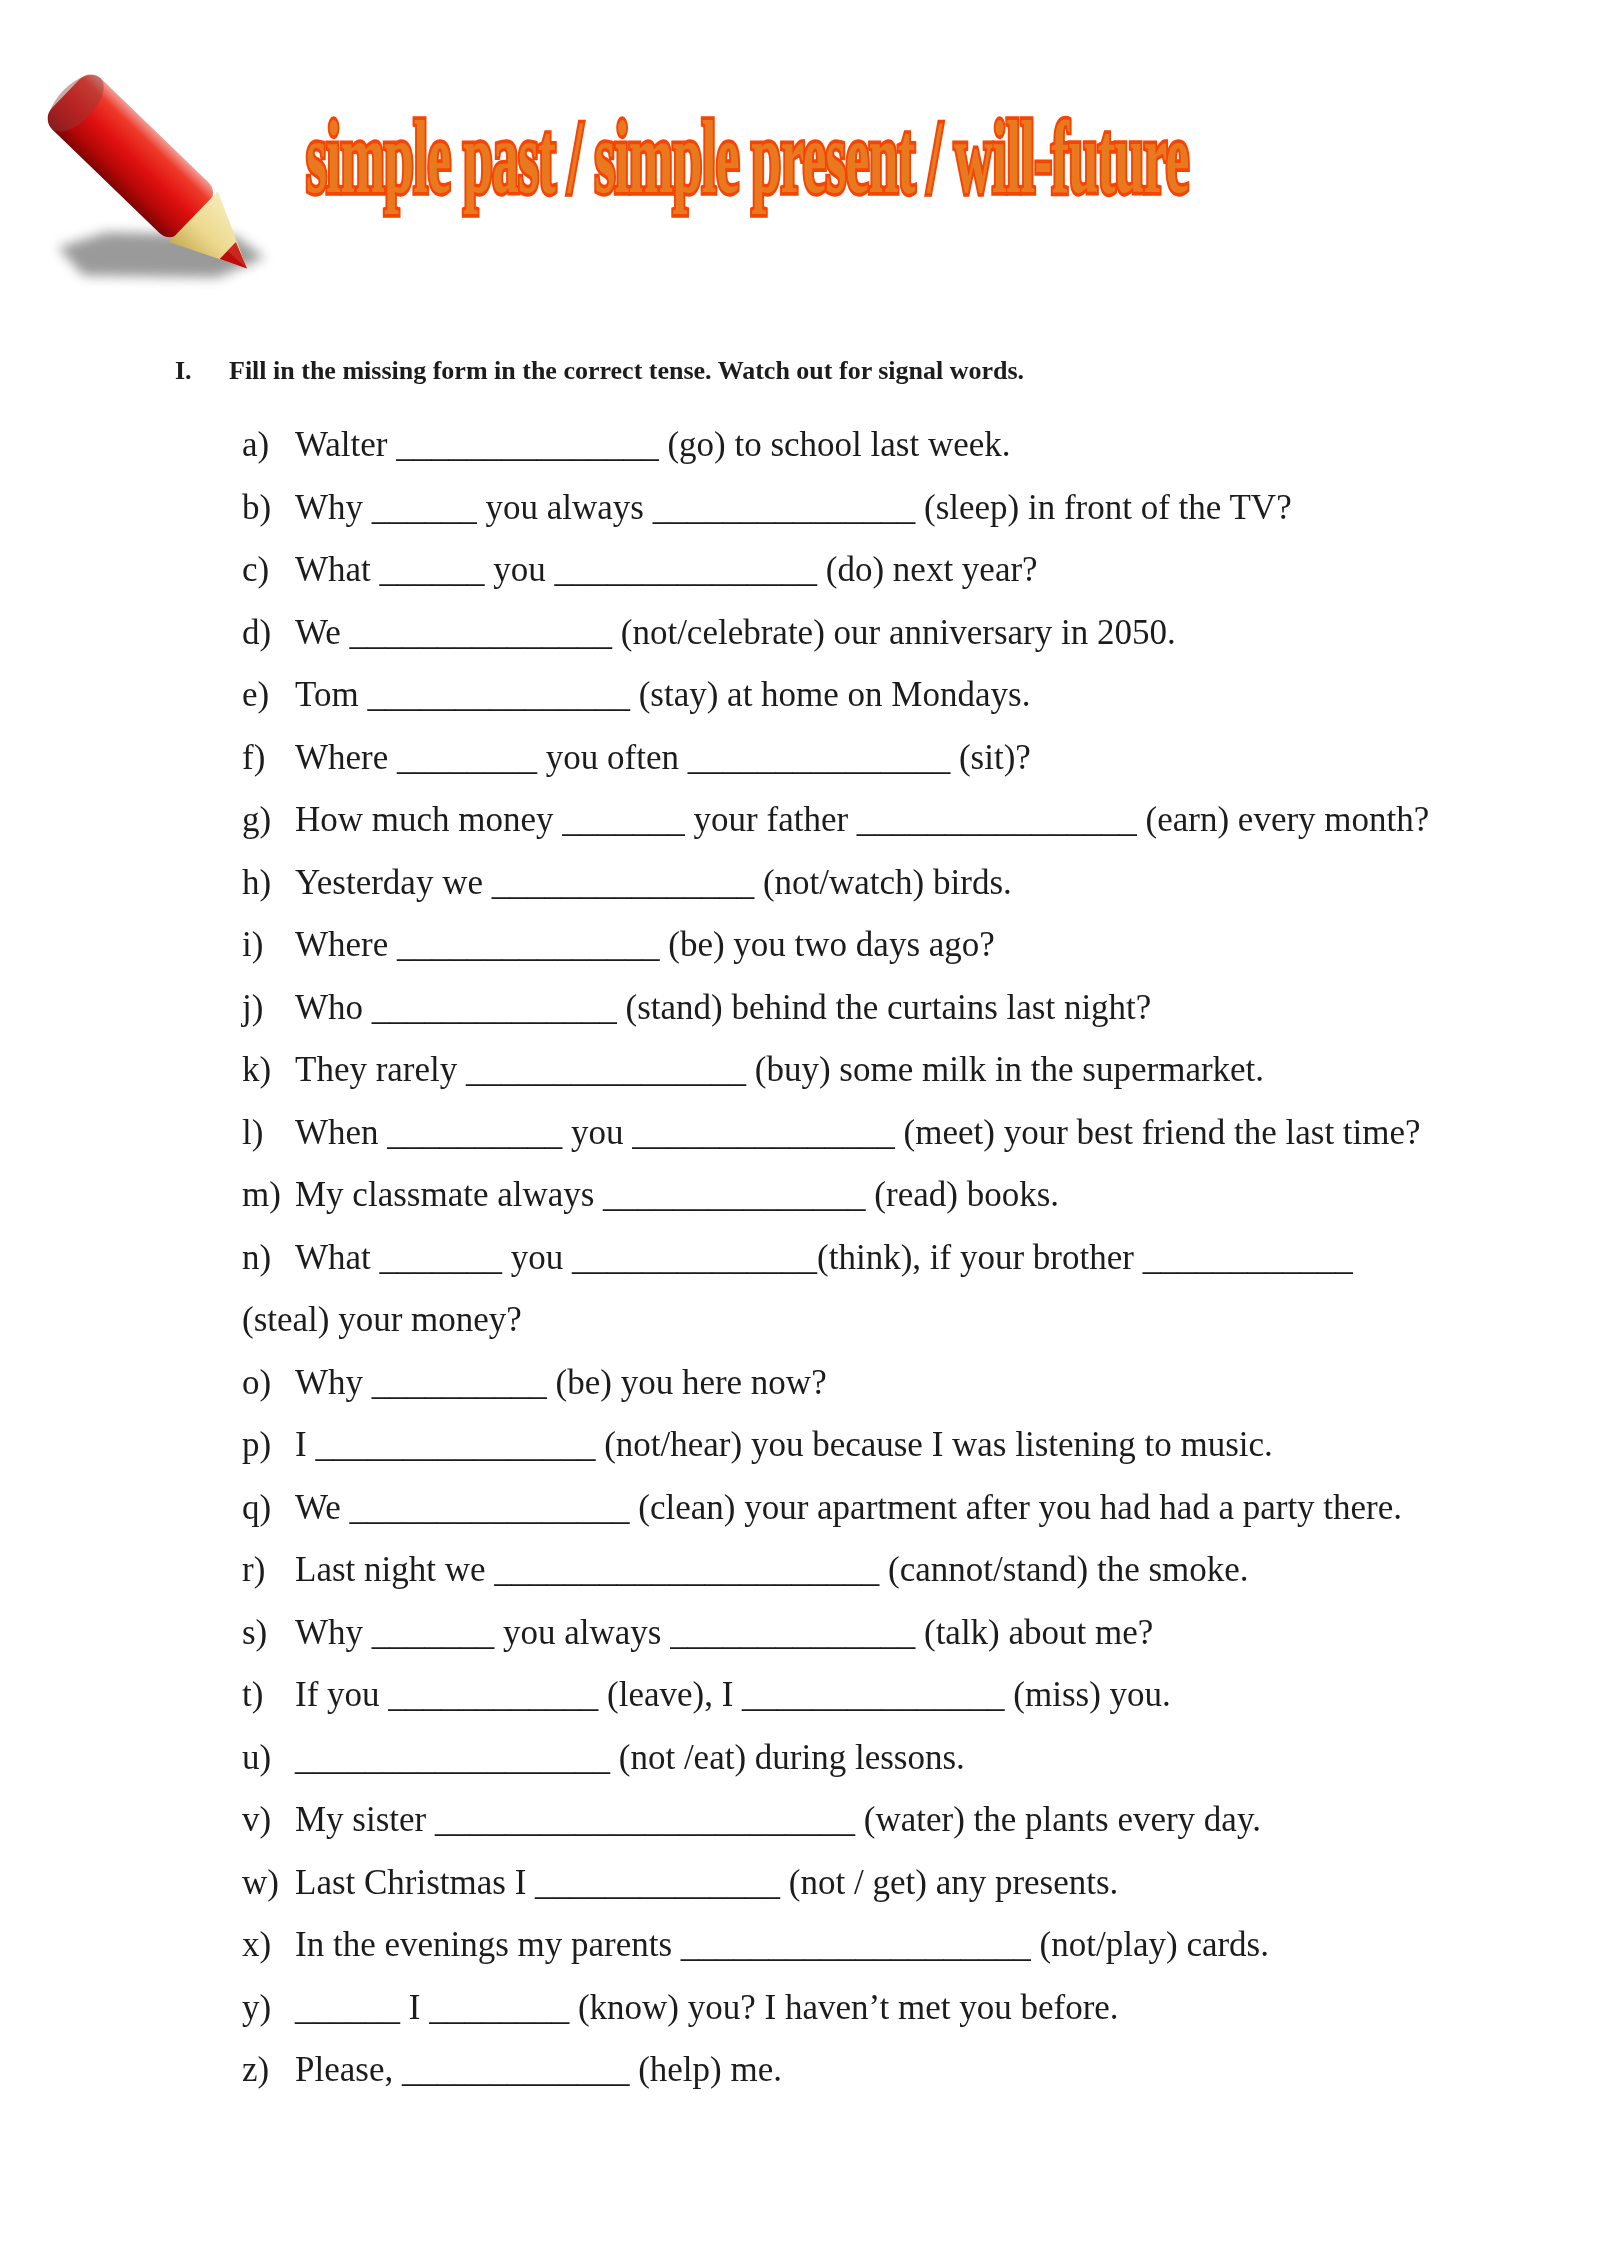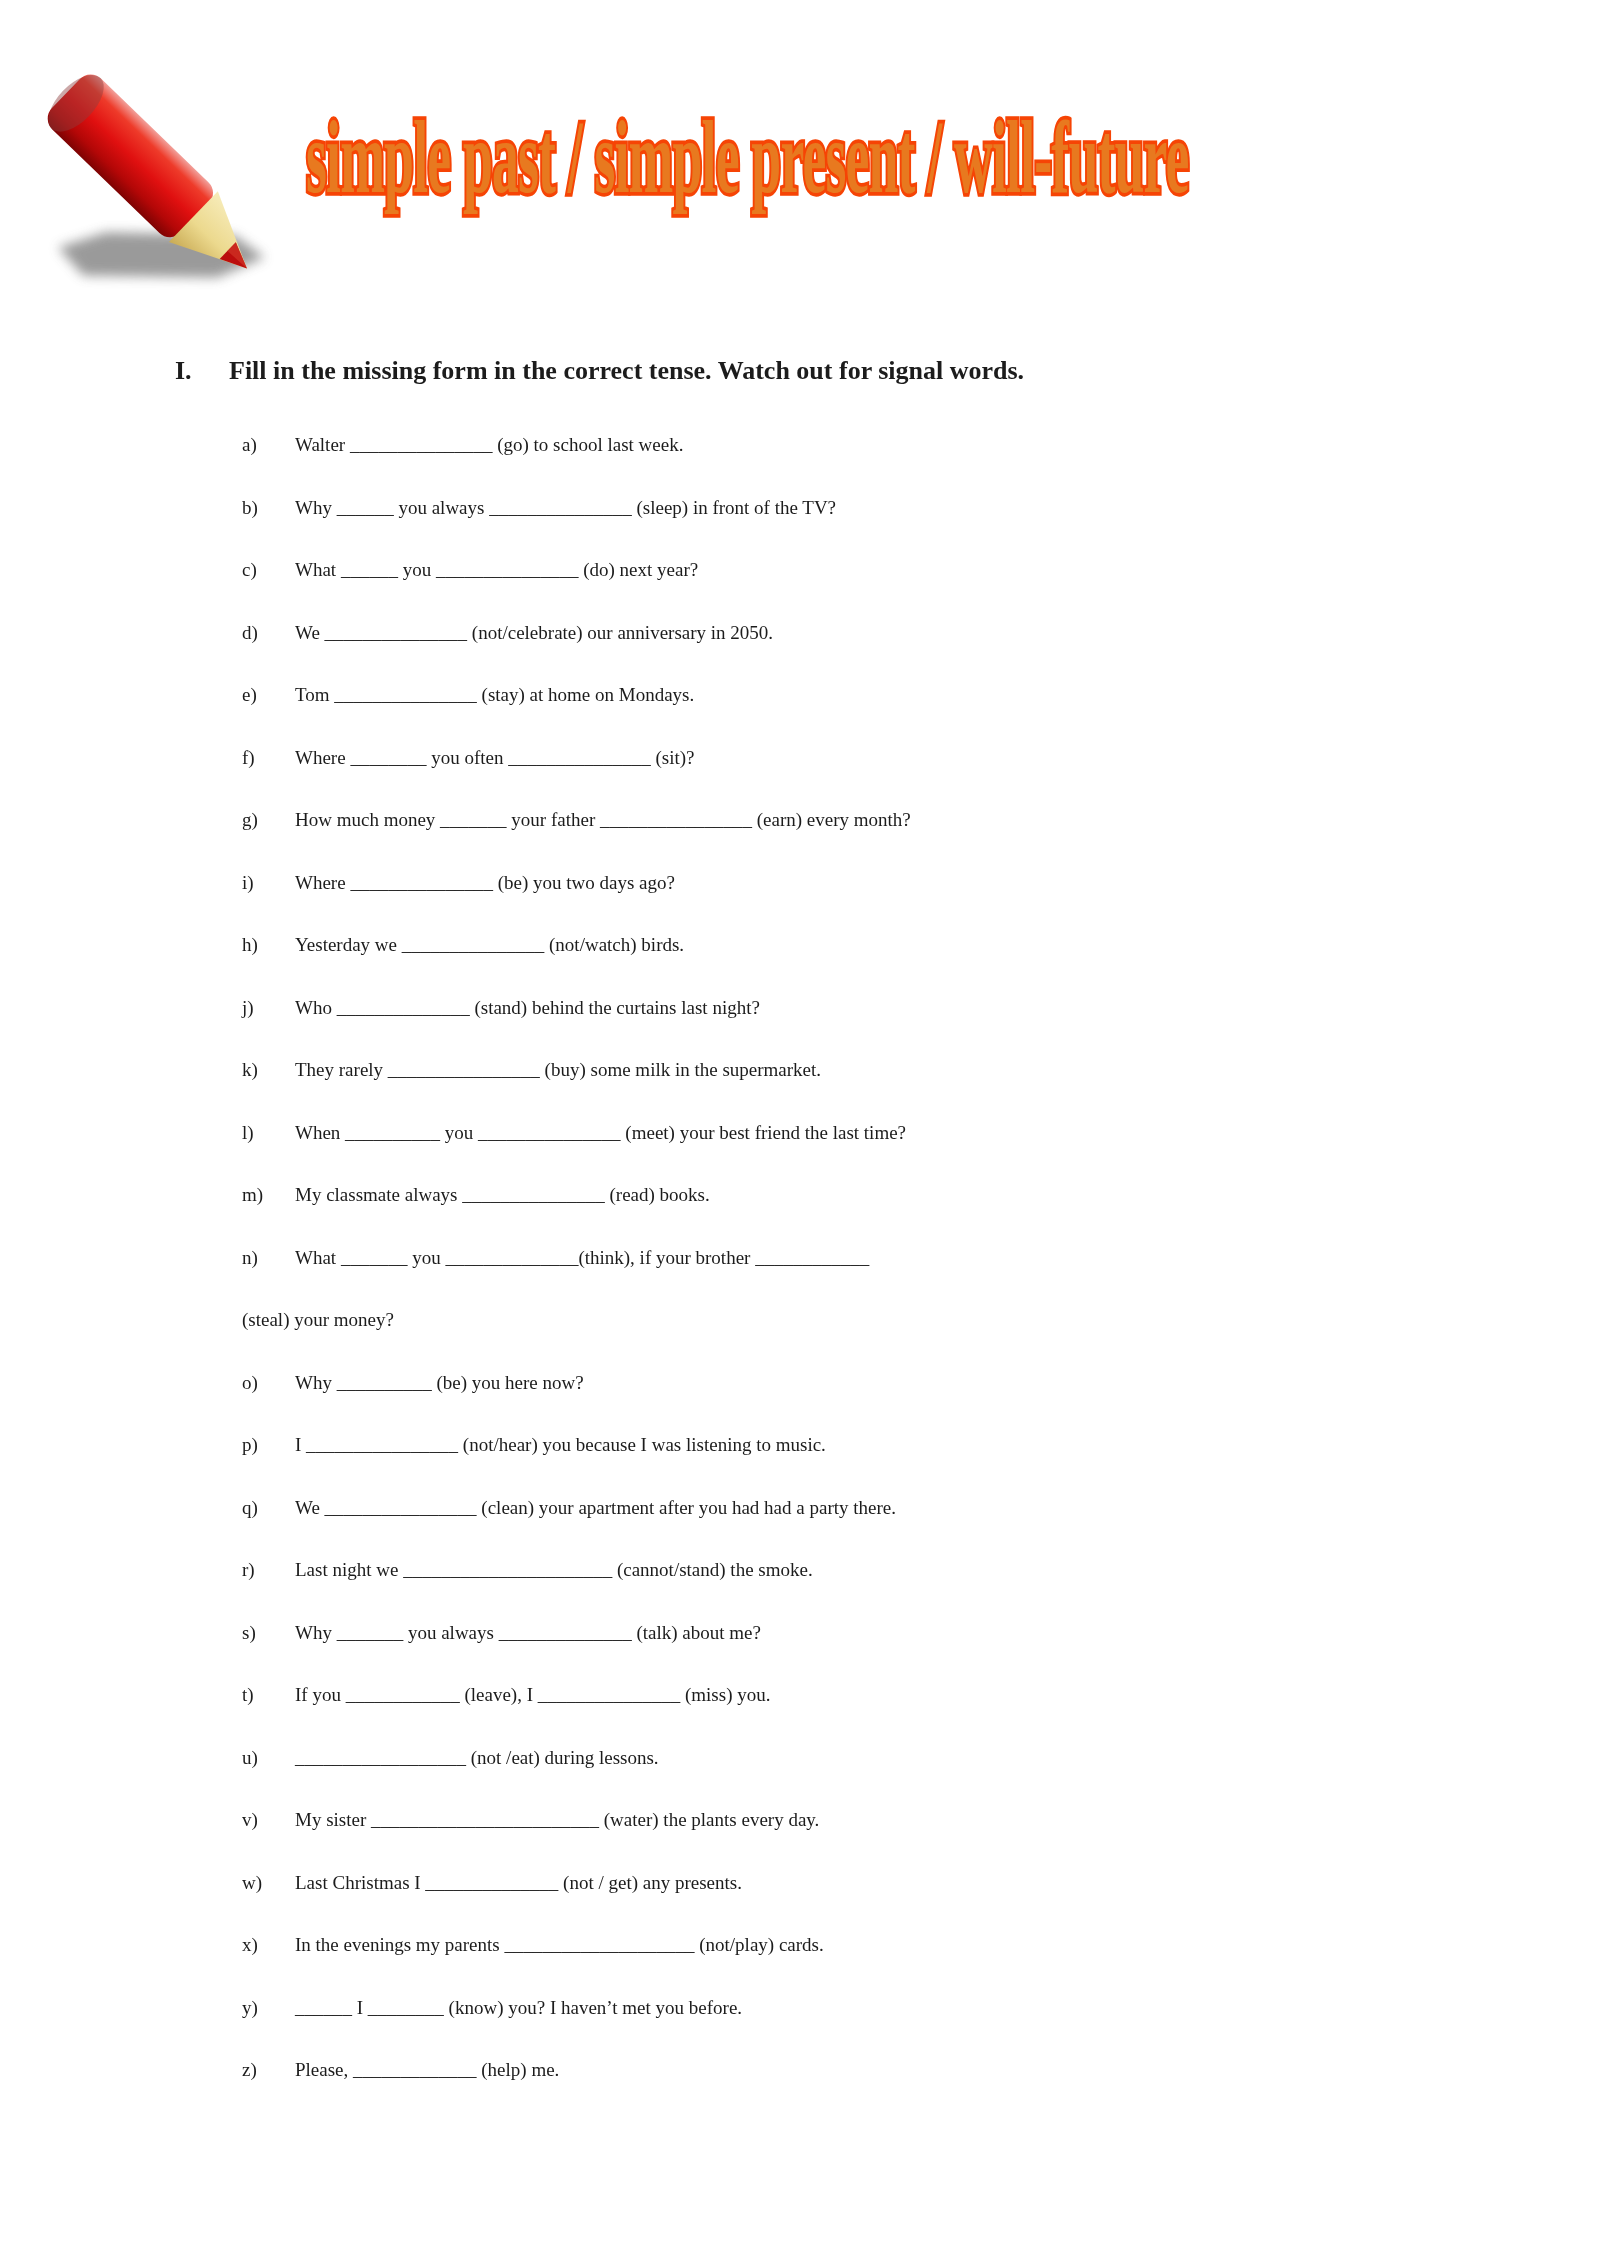--- a/index.html
+++ b/index.html
@@ -17,21 +17,21 @@
     -webkit-text-stroke:4.5px #f64405;
     paint-order:stroke fill;
     transform:scale(0.84,1.62);transform-origin:left bottom;
   }
   
   .instruction{position:absolute;left:0;top:340px;width:100%;height:62px;line-height:62px;
     font-weight:700;font-size:26px;white-space:nowrap;}
   .instruction .roman{position:absolute;left:175px;}
   .instruction .itext{position:absolute;left:229px;}
   .items{position:absolute;left:0;top:414px;width:100%;}
-  .row{height:62.5px;line-height:62.5px;padding-left:242px;white-space:nowrap;font-size:19px;}
+  .row{height:62.5px;line-height:62.5px;padding-left:242px;white-space:nowrap;font-size:35px;}
   .row .lbl{display:inline-block;width:53px;}
   .row.cont{}
 </style>
 </head>
 <body>
 
 <div class="page">
 
   <svg class="pencil" viewBox="0 0 310 270" aria-hidden="true">
     <defs>
@@ -71,22 +71,22 @@
   </div>
 
   <div class="items">
     <div class="row"><span class="lbl">a)</span><span class="txt">Walter _______________ (go) to school last week.</span></div>
     <div class="row"><span class="lbl">b)</span><span class="txt">Why ______ you always _______________ (sleep) in front of the TV?</span></div>
     <div class="row"><span class="lbl">c)</span><span class="txt">What ______ you _______________ (do) next year?</span></div>
     <div class="row"><span class="lbl">d)</span><span class="txt">We _______________ (not/celebrate) our anniversary in 2050.</span></div>
     <div class="row"><span class="lbl">e)</span><span class="txt">Tom _______________ (stay) at home on Mondays.</span></div>
     <div class="row"><span class="lbl">f)</span><span class="txt">Where ________ you often _______________ (sit)?</span></div>
     <div class="row"><span class="lbl">g)</span><span class="txt">How much money _______ your father ________________ (earn) every month?</span></div>
+    <div class="row"><span class="lbl">h)</span><span class="txt">Yesterday we _______________ (not/watch) birds.</span></div>
     <div class="row"><span class="lbl">i)</span><span class="txt">Where _______________ (be) you two days ago?</span></div>
-    <div class="row"><span class="lbl">h)</span><span class="txt">Yesterday we _______________ (not/watch) birds.</span></div>
     <div class="row"><span class="lbl">j)</span><span class="txt">Who ______________ (stand) behind the curtains last night?</span></div>
     <div class="row"><span class="lbl">k)</span><span class="txt">They rarely ________________ (buy) some milk in the supermarket.</span></div>
     <div class="row"><span class="lbl">l)</span><span class="txt">When __________ you _______________ (meet) your best friend the last time?</span></div>
     <div class="row"><span class="lbl">m)</span><span class="txt">My classmate always _______________ (read) books.</span></div>
     <div class="row"><span class="lbl">n)</span><span class="txt">What _______ you ______________(think), if your brother ____________</span></div>
     <div class="row cont"><span class="txt">(steal) your money?</span></div>
     <div class="row"><span class="lbl">o)</span><span class="txt">Why __________ (be) you here now?</span></div>
     <div class="row"><span class="lbl">p)</span><span class="txt">I ________________ (not/hear) you because I was listening to music.</span></div>
     <div class="row"><span class="lbl">q)</span><span class="txt">We ________________ (clean) your apartment after you had had a party there.</span></div>
     <div class="row"><span class="lbl">r)</span><span class="txt">Last night we ______________________ (cannot/stand) the smoke.</span></div>

